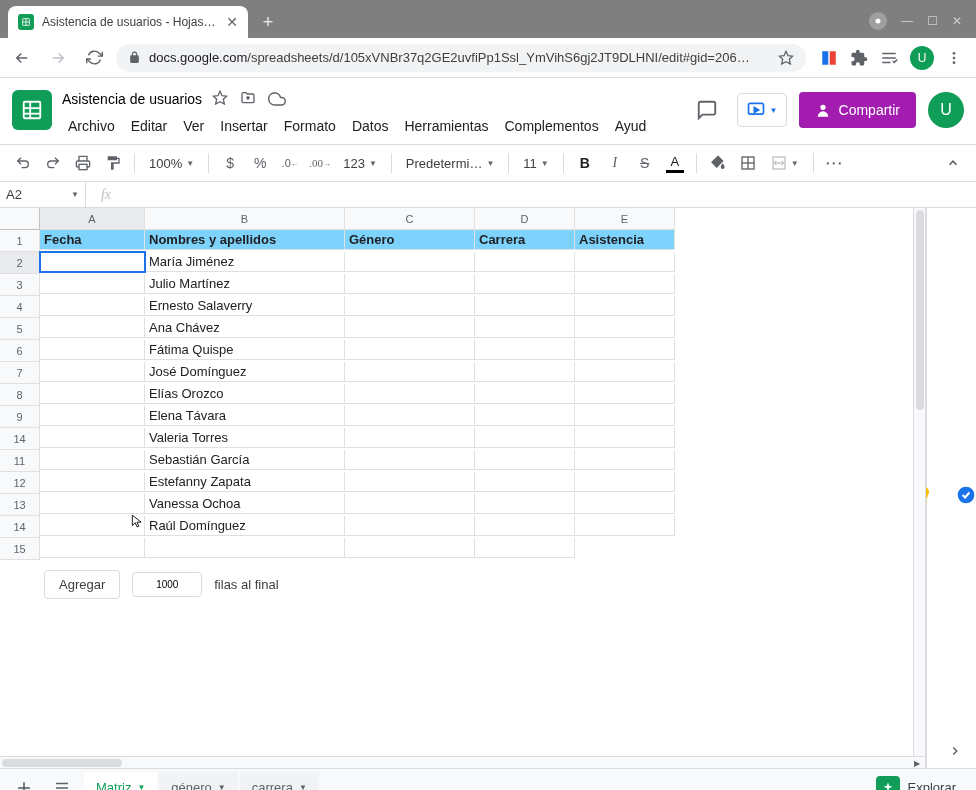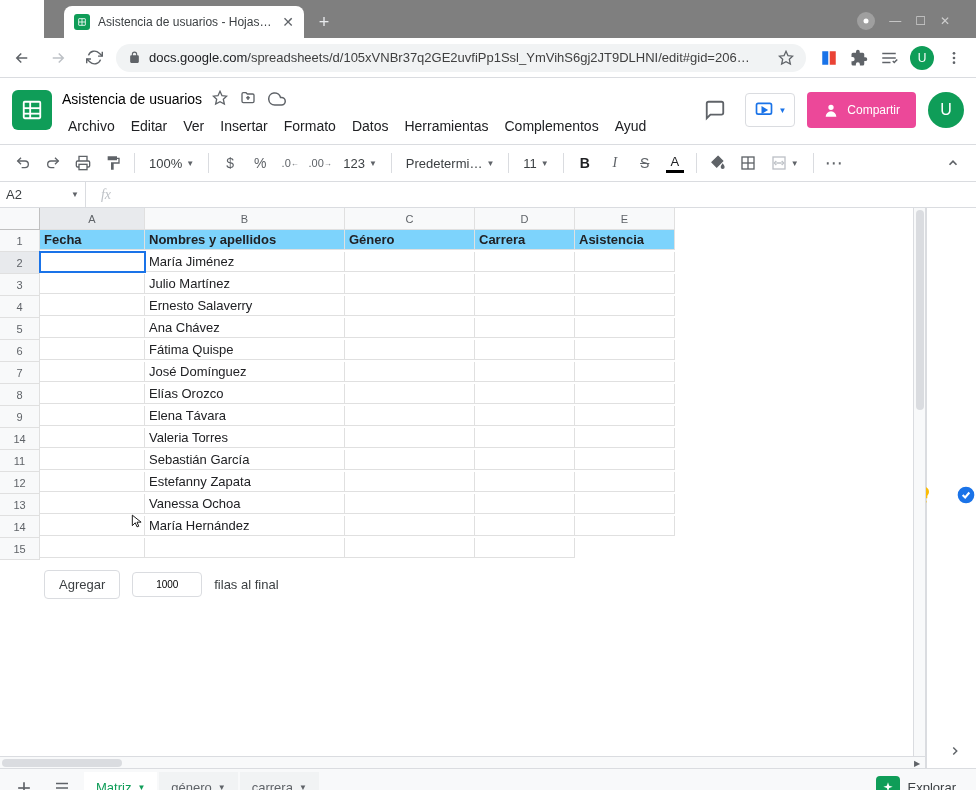--- a/index.html
+++ b/index.html
@@ -1,19 +1,19 @@
 <!DOCTYPE html>
 <html><head>
 <meta charset="utf-8">
 <style>
   * { box-sizing: border-box; margin: 0; padding: 0; }
   body { font-family: Arial, "Helvetica Neue", sans-serif; font-size: 13px; color: #202124; width: 976px; height: 790px; overflow: hidden; background: #fff; position: relative; }
   
   
-  .browser-chrome { background: #7f7f7f; height: 38px; display: flex; align-items: flex-end; padding: 0 20px; margin-left: 44px; }
+  .browser-chrome { background: #7f7f7f; height: 38px; display: flex; align-items: flex-end; padding: 0 8px; }
   .tab { background: #fff; border-radius: 8px 8px 0 0; height: 32px; display: flex; align-items: center; padding: 0 10px; gap: 8px; width: 240px; color: #3c4043; font-size: 12px;}
   .tab .favicon { width: 16px; height: 16px; background: #0f9d58; border-radius: 3px; display: flex; align-items: center; justify-content: center;}
   .tab .favicon svg { width: 10px; height: 10px;}
   .tab .title { flex: 1; white-space: nowrap; overflow: hidden; text-overflow: ellipsis; }
   .tab .close { color: #5f6368; font-size: 14px; }
   .new-tab { width: 28px; height: 28px; display: flex; align-items: center; justify-content: center; color: #e8eaed; font-size: 18px; margin-left: 6px; margin-bottom: 2px;}
   .win-controls { margin-left: auto; display: flex; gap: 14px; color: #cfcfcf; font-size: 12px; padding-right: 6px; padding-bottom: 8px; align-items: center;}
   .win-controls .incog { width: 18px; height: 18px; border-radius: 50%; background: rgba(255,255,255,.25); display:flex;align-items:center;justify-content:center;}
   
   .addr-bar { height: 40px; background: #fff; border-bottom: 1px solid #dadce0; display: flex; align-items: center; padding: 0 8px; gap: 8px; }
@@ -32,21 +32,21 @@
   .sheets-logo svg { width: 22px; height: 22px; }
   .doc-meta { flex: 1; min-width: 0;}
   .title-row { display: flex; align-items: center; gap: 10px; height: 26px;}
   .doc-title { font-size: 14px; color: #000000; }
   .title-icons { color: #5f6368; display: flex; gap: 12px; font-size: 15px;}
   .menu-row { display: flex; gap: 4px; margin-top: 2px; color: #202124; font-size: 14px;}
   .menu-row span { padding: 4px 6px; border-radius: 4px; cursor: pointer;}
   .header-right { display: flex; align-items: center; gap: 12px; padding-top: 6px;}
   .hr-btn { width: 36px; height: 36px; display:flex;align-items:center;justify-content:center;color:#5f6368;border-radius:50%;}
   .present-btn { border:1px solid #dadce0; border-radius: 4px; padding: 6px 8px; display:flex;align-items:center;gap:4px;color:#1a73e8;}
-  .share-btn { background: #ec4899; color: #fff; border-radius: 4px; padding: 0 16px; height: 36px; display:flex;align-items:center;gap:8px;font-size:12px;font-weight:500;}
+  .share-btn { background: #a21caf; color: #fff; border-radius: 4px; padding: 0 16px; height: 36px; display:flex;align-items:center;gap:8px;font-size:14px;font-weight:500;}
   .avatar-lg { width: 36px; height: 36px; border-radius: 50%; background: #0f9d58; color:#fff; display:flex;align-items:center;justify-content:center;font-size:16px;font-weight:500;}
   
   
   .toolbar { height: 38px; border-top: 1px solid #dadce0; border-bottom: 1px solid #dadce0; display:flex;align-items:center;padding:0 10px;gap:4px;color:#5f6368; margin-top: 6px;}
   .tb-btn { min-width: 26px; height: 26px; display:flex;align-items:center;justify-content:center;border-radius:2px;font-size:14px;}
   .tb-sep { width: 1px; height: 20px; background: #dadce0; margin: 0 4px;}
   .tb-drop { display:flex;align-items:center;gap:4px;padding:0 6px;font-size:13px;color:#3c4043;}
   .tb-drop .arrow { font-size: 8px; color: #5f6368;}
   .tb-font { min-width: 100px;}
   .tb-size { min-width: 24px; }
@@ -292,21 +292,21 @@
       <span>100%</span>
       <span class="arrow">▼</span>
     </div>
   <div class="tb-sep"></div>
   <div class="tb-btn">$</div>
   <div class="tb-btn">%</div>
   <div class="tb-btn" style="font-size:11px;">
       <span>.0</span>
       <span style="font-size:8px;">←</span>
     </div>
-  <div class="tb-btn" style="font-size:11px;">
+  <div class="tb-btn" style="font-size:11px;font-family:Liberation Serif, serif;">
       <span>.00</span>
       <span style="font-size:8px;">→</span>
     </div>
   <div class="tb-drop">
       <span>123</span>
       <span class="arrow">▼</span>
     </div>
   <div class="tb-sep"></div>
   <div class="tb-drop tb-font">
       <span>Predetermi…</span>
@@ -448,21 +448,21 @@
           <div class="cell"></div>
           <div class="cell"></div>
           <div class="row-hdr">13</div>
           <div class="cell"></div>
           <div class="cell">Vanessa Ochoa</div>
           <div class="cell"></div>
           <div class="cell"></div>
           <div class="cell"></div>
           <div class="row-hdr">14</div>
           <div class="cell"></div>
-          <div class="cell">María Hernández</div>
+          <div class="cell">Raúl Domínguez</div>
           <div class="cell"></div>
           <div class="cell"></div>
           <div class="cell"></div>
           <div class="row-hdr">15</div>
           <div class="cell"></div>
           <div class="cell"></div>
           <div class="cell"></div>
           <div class="cell"></div>
         </div>
       <div class="add-rows">

